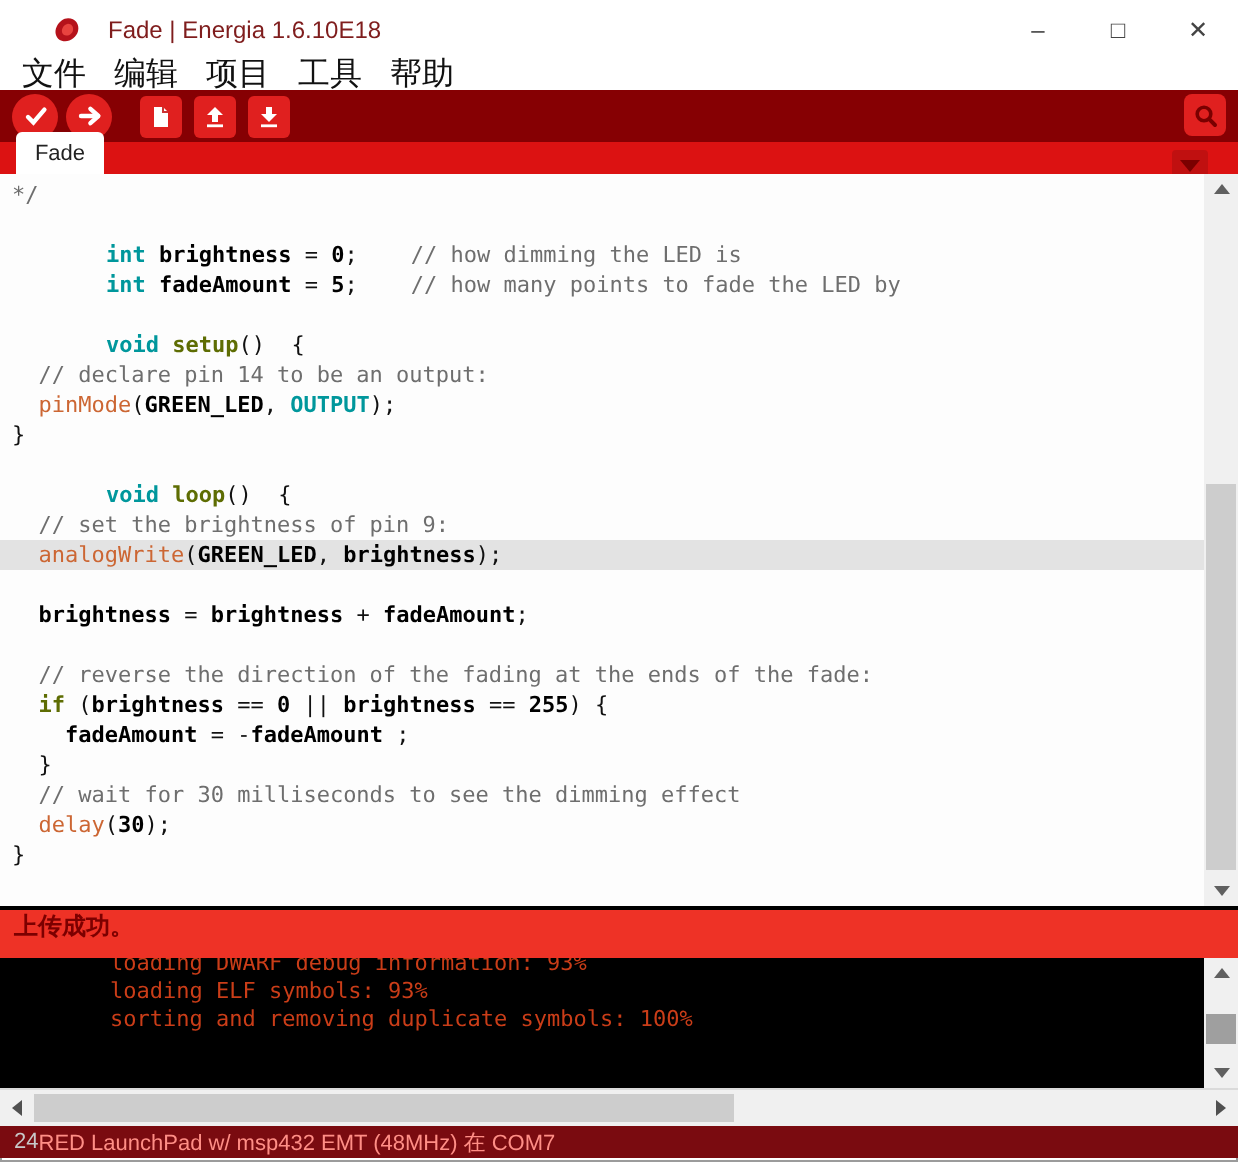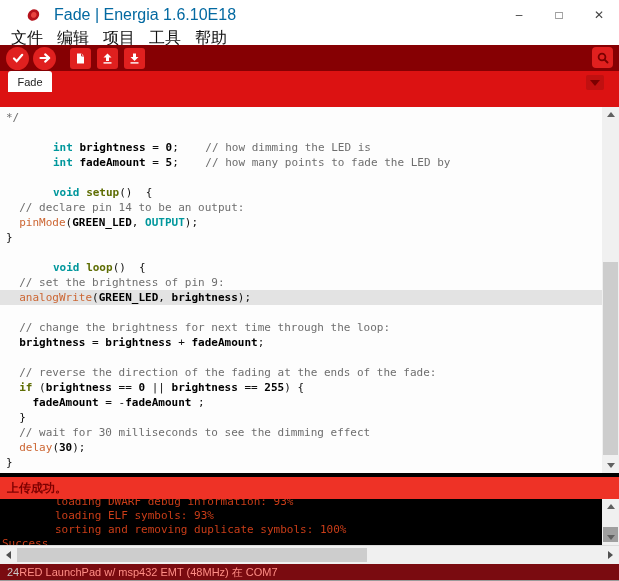--- a/index.html
+++ b/index.html
@@ -5,40 +5,40 @@
   * { margin:0; padding:0; box-sizing:border-box; }
   html,body { background:#e8e8e8; }
   body { font-family:"Liberation Sans", sans-serif; }
   .window {
     position:relative; width:619px; height:581px; background:#fff;
     box-shadow: inset 0 0 0 1px #9b9b9b; overflow:hidden;
   }
   
   .titlebar { height:30px; display:flex; align-items:center; padding-left:26px; background:#fff; }
   .logo { width:15px; height:15px; margin-right:13px; flex:0 0 auto; }
-  .title { font-size:16px; color:#0369a1; }
+  .title { font-size:12px; color:#7f1d1d; }
   .win-controls { margin-left:auto; display:flex; height:100%; }
   .win-btn { width:40px; height:100%; display:flex; align-items:center; justify-content:center;
              font-size:12px; color:#444; cursor:default; }
   
   .menubar { height:15px; background:#fff; display:flex; align-items:center; padding-left:4px; }
   .menu-item { font-size:16px; color:#111; padding:0 7px; line-height:15px; }
   
   .toolbar { height:26px; background:var(--toolbar-bg,#860003); display:flex; align-items:center;
              padding-left:6px; position:relative; }
   .tb-circle { width:23px; height:23px; border-radius:50%; background:var(--button-red,#e0201f);
                margin-right:4px; display:flex; align-items:center; justify-content:center; }
   .tb-square { width:21px; height:21px; border-radius:3px; background:var(--button-red,#e0201f);
                margin-right:6px; display:flex; align-items:center; justify-content:center; }
   .tb-square.first { margin-left:10px; }
   .tb-serial { position:absolute; right:6px; top:2px; width:21px; height:21px; border-radius:4px;
                background:var(--button-red,#e0201f); display:flex; align-items:center; justify-content:center; }
   
-  .tabbar { height:36px; background:var(--tabbar-bg,#dc1212); position:relative;
-            display:flex; align-items:flex-start; padding-left:8px; }
+  .tabbar { height:16px; background:var(--tabbar-bg,#dc1212); position:relative;
+            display:flex; align-items:flex-end; padding-left:8px; }
   .tab { width:44px; height:21px; background:#fff; border-radius:3px 3px 0 0; font-size:11px;
          color:#222; display:flex; align-items:center; justify-content:center; }
   .tab-dd { position:absolute; right:15px; top:4px; width:18px; height:15px; border-radius:2px;
             background:#c01010; display:flex; align-items:center; justify-content:center; }
   .tri-down-dd { width:0; height:0; border-left:5px solid transparent; border-right:5px solid transparent;
                  border-top:6px solid #7a0000; }
   
   .editor { position:relative; height:366px; background:#fdfdfd; overflow:hidden; }
   .code { position:absolute; left:0; top:3px; right:17px;
           font-family:"DejaVu Sans Mono","Liberation Mono",monospace; font-size:11px; line-height:15px; }
@@ -56,25 +56,25 @@
   .vscroll { position:absolute; right:0; top:0; bottom:0; width:17px; background:var(--scroll-track,#f0f0f0); }
   .sb-arrow { position:absolute; left:0; width:17px; height:15px; display:flex; align-items:center; justify-content:center; }
   .sb-arrow.top { top:0; } .sb-arrow.bottom { bottom:0; }
   .tri-up    { width:0;height:0;border-left:4px solid transparent;border-right:4px solid transparent;border-bottom:5px solid #606060; }
   .tri-down  { width:0;height:0;border-left:4px solid transparent;border-right:4px solid transparent;border-top:5px solid #606060; }
   .tri-left  { width:0;height:0;border-top:4px solid transparent;border-bottom:4px solid transparent;border-right:5px solid #505050; }
   .tri-right { width:0;height:0;border-top:4px solid transparent;border-bottom:4px solid transparent;border-left:5px solid #505050; }
   .sb-thumb { position:absolute; left:1px; right:1px; background:var(--scroll-thumb,#cdcdcd); }
   .editor .sb-thumb { top:155px; height:193px; }
   
-  .statusmsg { height:26px; background:var(--status-bg,#ee3226); border-top:4px solid #000000;
-               display:flex; align-items:center; padding-left:7px;
+  .statusmsg { height:26px; background:var(--status-bg,#ee3226); border-top:2px solid #000000;
+               display:flex; align-items:flex-start; padding-left:7px;
                color:var(--status-text,#7c0000); font-size:12px; font-weight:bold; }
   
-  .console { position:relative; height:46px; background:var(--console-bg,#000); overflow:hidden; }
+  .console { position:relative; height:65px; background:var(--console-bg,#000); overflow:hidden; }
   .console-out { position:absolute; left:2px; top:-4px; right:17px;
                  font-family:"DejaVu Sans Mono","Liberation Mono",monospace; font-size:11px;
                  line-height:14px; color:var(--console-text,#ca3d18); }
   .console-line { white-space:pre; height:14px; }
   .console .sb-thumb { top:28px; height:15px; background:#9f9f9f; }
   
   .hscroll { position:relative; height:19px; background:var(--scroll-track,#f0f0f0); border-top:1px solid #dadada; }
   .hs-arrow { position:absolute; top:0; width:17px; height:100%; display:flex; align-items:center; justify-content:center; }
   .hs-arrow.left { left:0; } .hs-arrow.right { right:0; }
   .hs-thumb { position:absolute; left:17px; width:350px; top:2px; bottom:2px; background:var(--scroll-thumb,#cdcdcd); }
@@ -164,21 +164,20 @@
         <div class="code-line">&nbsp;</div>
         <div class="code-line"><span class="tok-kw">void</span><span class="tok-pl"> </span><span class="tok-st">setup</span><span class="tok-pl">()  {</span></div>
         <div class="code-line"><span class="tok-cm">  // declare pin 14 to be an output:</span></div>
         <div class="code-line"><span class="tok-pl">  </span><span class="tok-fn">pinMode</span><span class="tok-pl">(</span><span class="tok-var">GREEN_LED</span><span class="tok-pl">, </span><span class="tok-lit">OUTPUT</span><span class="tok-pl">);</span></div>
         <div class="code-line"><span class="tok-pl">}</span></div>
         <div class="code-line">&nbsp;</div>
         <div class="code-line"><span class="tok-kw">void</span><span class="tok-pl"> </span><span class="tok-st">loop</span><span class="tok-pl">()  {</span></div>
         <div class="code-line"><span class="tok-cm">  // set the brightness of pin 9:</span></div>
         <div class="code-line hl"><span class="tok-pl">  </span><span class="tok-fn">analogWrite</span><span class="tok-pl">(</span><span class="tok-var">GREEN_LED</span><span class="tok-pl">, </span><span class="tok-var">brightness</span><span class="tok-pl">);</span></div>
         <div class="code-line">&nbsp;</div>
-        <div class="code-line"><span class="tok-cm">  // change the brightness for next time through the loop:</span></div>
         <div class="code-line"><span class="tok-pl">  </span><span class="tok-var">brightness</span><span class="tok-pl"> = </span><span class="tok-var">brightness</span><span class="tok-pl"> + </span><span class="tok-var">fadeAmount</span><span class="tok-pl">;</span></div>
         <div class="code-line">&nbsp;</div>
         <div class="code-line"><span class="tok-cm">  // reverse the direction of the fading at the ends of the fade:</span></div>
         <div class="code-line"><span class="tok-pl">  </span><span class="tok-st">if</span><span class="tok-pl"> (</span><span class="tok-var">brightness</span><span class="tok-pl"> == </span><span class="tok-num">0</span><span class="tok-pl"> || </span><span class="tok-var">brightness</span><span class="tok-pl"> == </span><span class="tok-num">255</span><span class="tok-pl">) {</span></div>
         <div class="code-line"><span class="tok-pl">    </span><span class="tok-var">fadeAmount</span><span class="tok-pl"> = -</span><span class="tok-var">fadeAmount</span><span class="tok-pl"> ;</span></div>
         <div class="code-line"><span class="tok-pl">  }</span></div>
         <div class="code-line"><span class="tok-cm">  // wait for 30 milliseconds to see the dimming effect</span></div>
         <div class="code-line"><span class="tok-pl">  </span><span class="tok-fn">delay</span><span class="tok-pl">(</span><span class="tok-num">30</span><span class="tok-pl">);</span></div>
         <div class="code-line"><span class="tok-pl">}</span></div>
       </div>
@@ -195,21 +194,20 @@
 
   <div class="statusmsg">
     <span>上传成功。</span>
   </div>
 
   <div class="console">
     <div class="console-out" id="console-lines">
         <div class="console-line">        loading DWARF debug information: 93%</div>
         <div class="console-line">        loading ELF symbols: 93%</div>
         <div class="console-line">        sorting and removing duplicate symbols: 100%</div>
-        <div class="console-line">Success</div>
       </div>
     <div class="vscroll">
       <div class="sb-arrow top">
           <div class="tri-up"></div>
         </div>
       <div class="sb-thumb"></div>
       <div class="sb-arrow bottom">
           <div class="tri-down"></div>
         </div>
     </div>

